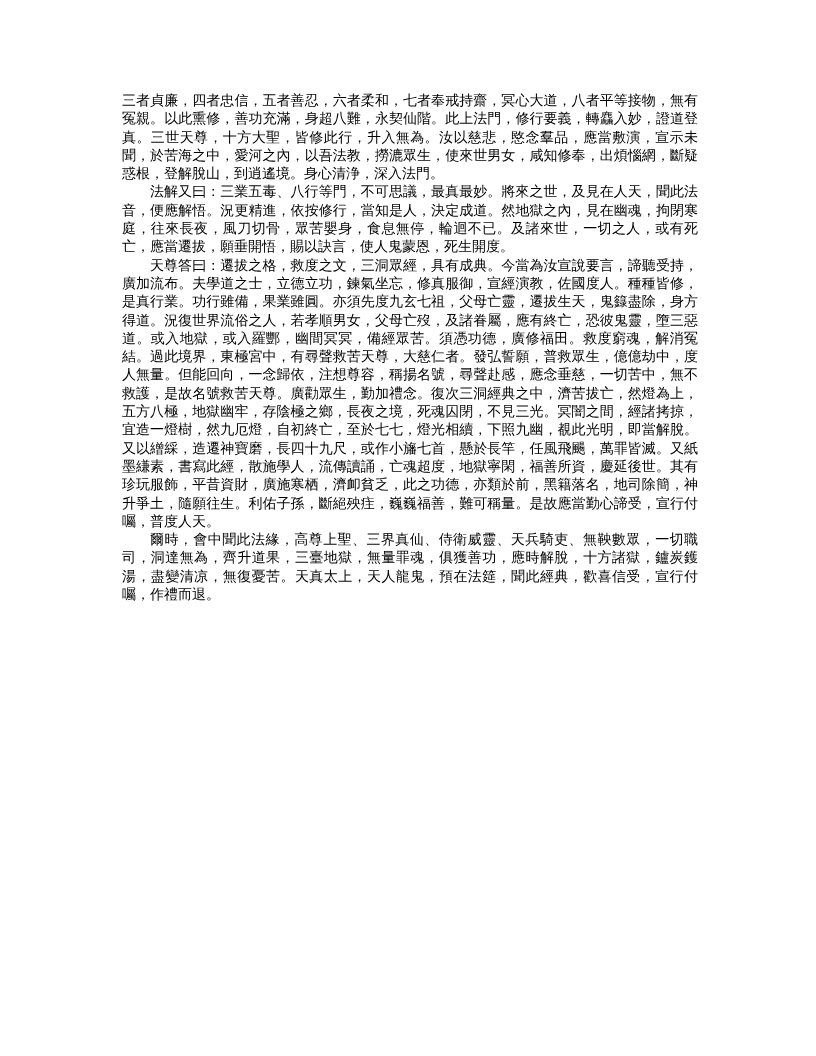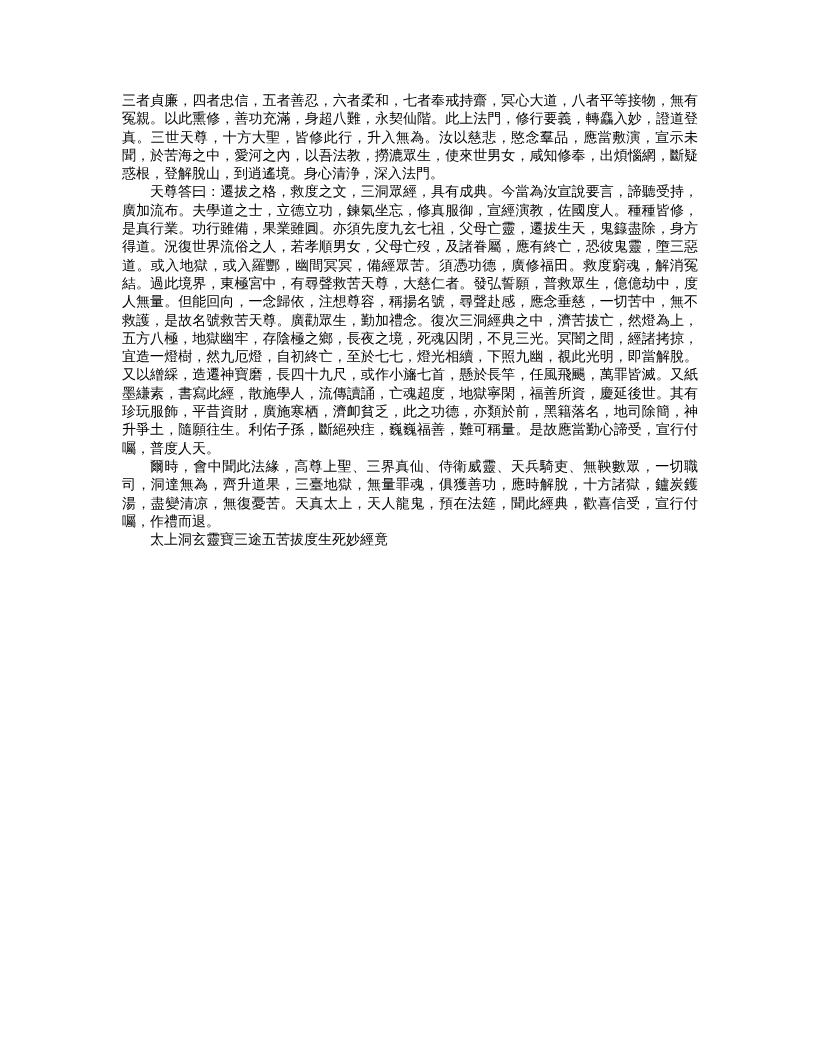--- a/index.html
+++ b/index.html
@@ -35,17 +35,17 @@
   .text-block p.indent {
     text-indent: 2em;
   }
 </style>
 </head>
 <body>
 
 <div class="page">
   <div class="text-block">
     <p>三者貞廉，四者忠信，五者善忍，六者柔和，七者奉戒持齋，冥心大道，八者平等接物，無有冤親。以此熏修，善功充滿，身超八難，永契仙階。此上法門，修行要義，轉麤入妙，證道登真。三世天尊，十方大聖，皆修此行，升入無為。汝以慈悲，愍念羣品，應當敷演，宣示未聞，於苦海之中，愛河之內，以吾法教，撈漉眾生，使來世男女，咸知修奉，出煩惱網，斷疑惑根，登解脫山，到逍遙境。身心清浄，深入法門。</p>
+    <p class="indent">法解又曰：三業五毒、八行等門，不可思議，最真最妙。將來之世，及見在人天，聞此法音，便應解悟。況更精進，依按修行，當知是人，決定成道。然地獄之內，見在幽魂，拘閉寒庭，往來長夜，風刀切骨，眾苦嬰身，食息無停，輪迴不已。及諸來世，一切之人，或有死亡，應當遷拔，願垂開悟，賜以訣言，使人鬼蒙恩，死生開度。</p>
     <p class="indent">天尊答曰：遷拔之格，救度之文，三洞眾經，具有成典。今當為汝宣說要言，諦聽受持，廣加流布。夫學道之士，立德立功，鍊氣坐忘，修真服御，宣經演教，佐國度人。種種皆修，是真行業。功行雖備，果業雖圓。亦須先度九玄七祖，父母亡靈，遷拔生天，鬼籙盡除，身方得道。況復世界流俗之人，若孝順男女，父母亡歿，及諸眷屬，應有終亡，恐彼鬼靈，墮三惡道。或入地獄，或入羅酆，幽間冥冥，備經眾苦。須憑功德，廣修福田。救度窮魂，解消冤結。過此境界，東極宮中，有尋聲救苦天尊，大慈仁者。發弘誓願，普救眾生，億億劫中，度人無量。但能回向，一念歸依，注想尊容，稱揚名號，尋聲赴感，應念垂慈，一切苦中，無不救護，是故名號救苦天尊。廣勸眾生，勤加禮念。復次三洞經典之中，濟苦拔亡，然燈為上，五方八極，地獄幽牢，存陰極之鄉，長夜之境，死魂囚閉，不見三光。冥闇之間，經諸拷掠，宜造一燈樹，然九厄燈，自初終亡，至於七七，燈光相續，下照九幽，覩此光明，即當解脫。又以繒綵，造遷神寶磨，長四十九尺，或作小旛七首，懸於長竿，任風飛颺，萬罪皆滅。又紙墨縑素，書寫此經，散施學人，流傳讀誦，亡魂超度，地獄寧閑，福善所資，慶延後世。其有珍玩服飾，平昔資財，廣施寒栖，濟卹貧乏，此之功德，亦類於前，黑籍落名，地司除簡，神升爭土，隨願往生。利佑子孫，斷絕殃疰，巍巍福善，難可稱量。是故應當勤心諦受，宣行付囑，普度人天。</p>
     <p class="indent">爾時，會中聞此法緣，高尊上聖、三界真仙、侍衛威靈、天兵騎吏、無鞅數眾，一切職司，洞達無為，齊升道果，三臺地獄，無量罪魂，俱獲善功，應時解脫，十方諸獄，鑪炭鑊湯，盡變清凉，無復憂苦。天真太上，天人龍鬼，預在法筵，聞此經典，歡喜信受，宣行付囑，作禮而退。</p>
-    <p class="indent">太上洞玄靈寶三途五苦拔度生死妙經竟</p>
   </div>
 </div>
 
 </body></html>

